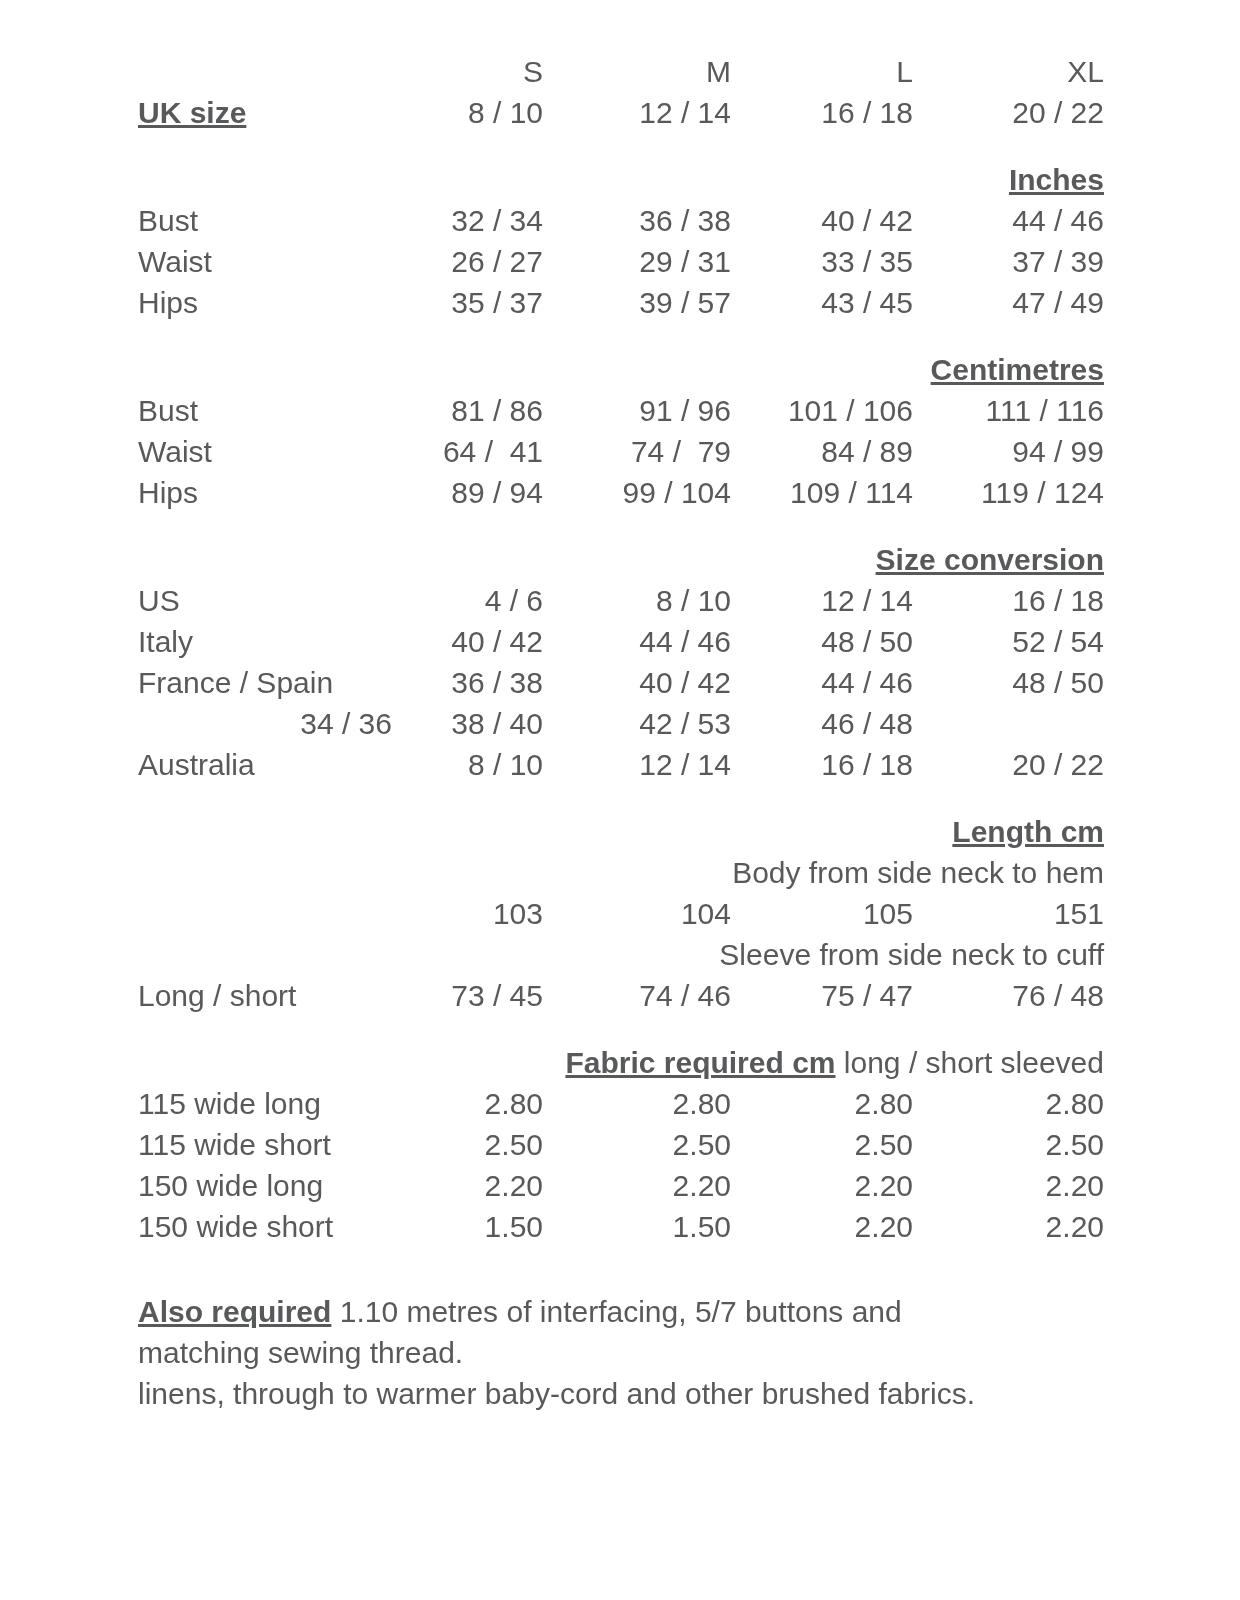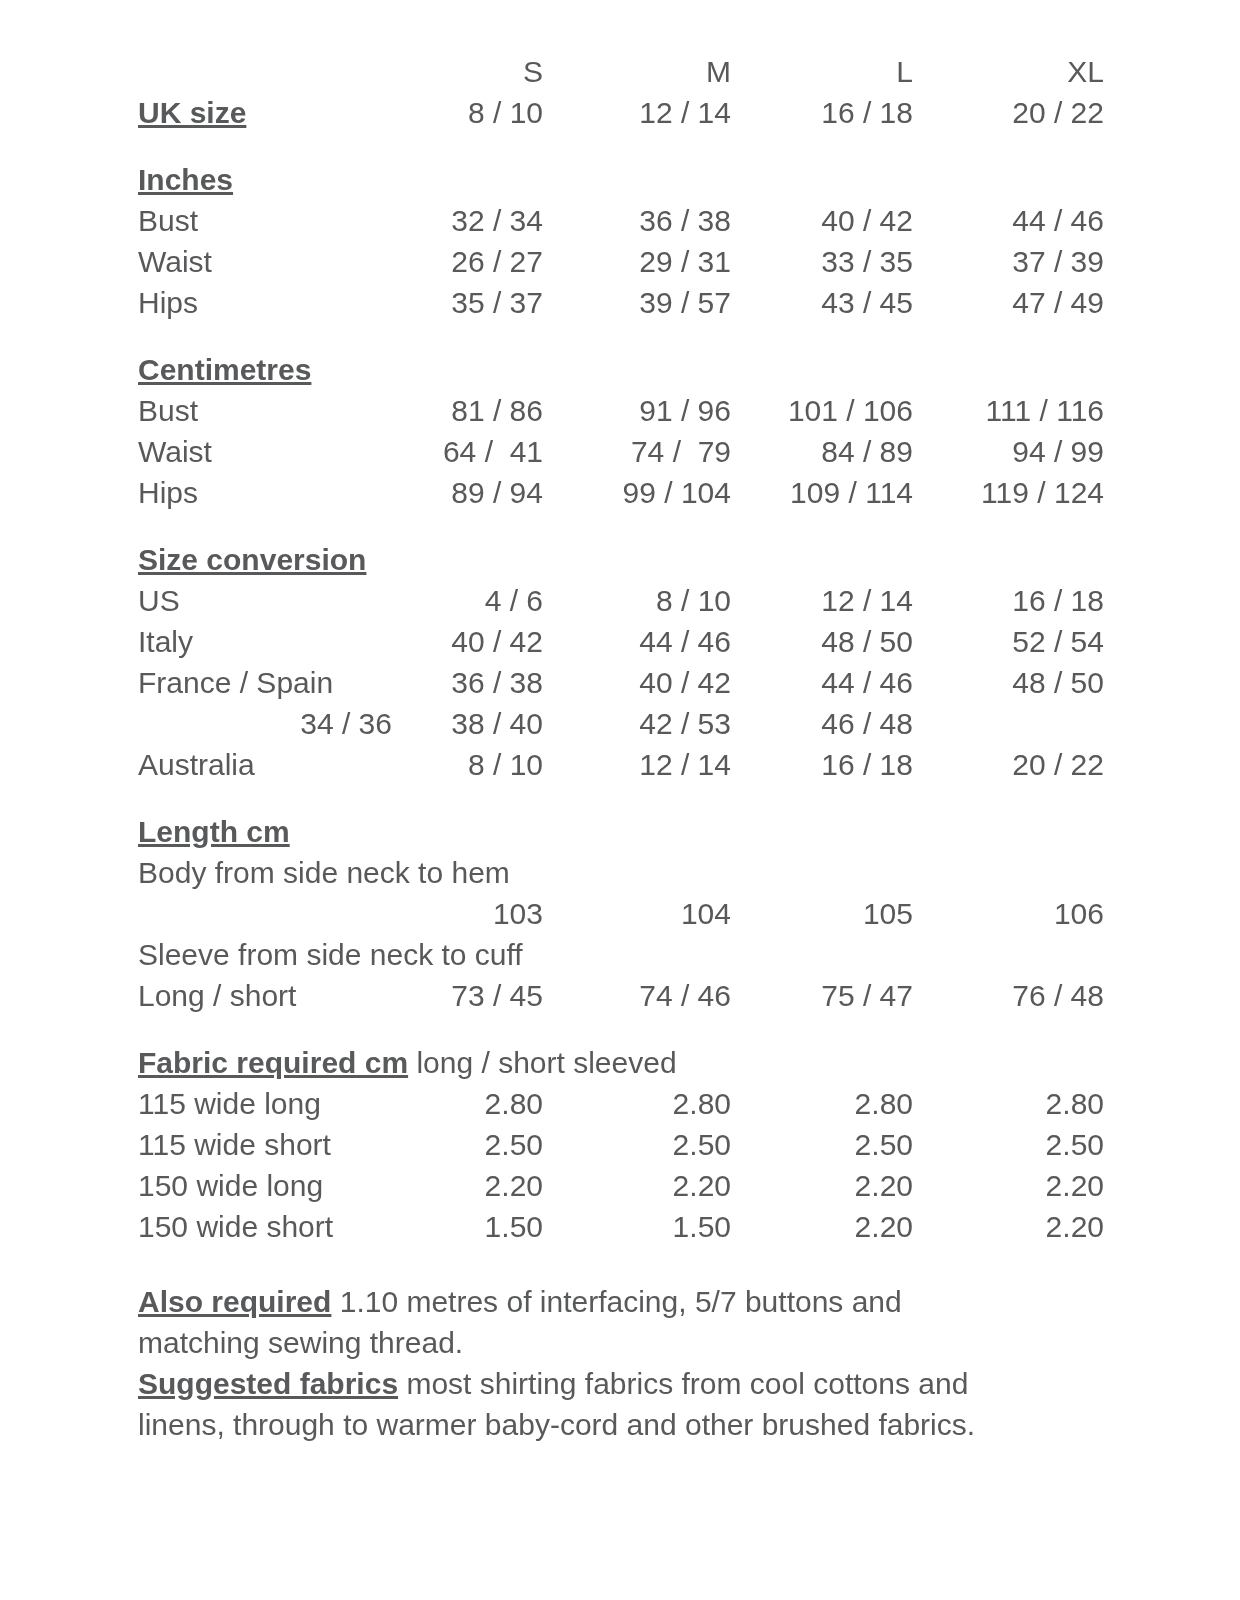--- a/index.html
+++ b/index.html
@@ -17,22 +17,22 @@
   .row {
     display:grid;
     grid-template-columns:254px 151px 188px 182px 191px;
     height:41px; line-height:41px;
     align-items:baseline;
   }
   .cell { overflow:visible; }
   .num { text-align:right; white-space:pre; }
   .bold { font-weight:700;text-decoration:underline; }
   .gap { margin-top:26px; }
-  .full { grid-column:1 / -1; }
-  .notes { margin-top:34px; line-height:41px; }
+  .full { grid-column:1 / -1;text-align:right; }
+  .notes { margin-top:44px; line-height:41px; }
   .notes .line { height:41px; line-height:41px; white-space:pre-wrap; }
 </style>
 </head>
 <body style="color: rgb(88, 89, 91); background: rgb(255, 255, 255);">
 
 <div class="sheet">
   <div class="chart">
 
     <div class="row">
       <div class="cell"></div>
@@ -142,21 +142,21 @@
       <div class="cell bold full">Length cm</div>
     </div>
     <div class="row">
       <div class="cell full">Body from side neck to hem</div>
     </div>
     <div class="row">
       <div class="cell"></div>
       <div class="cell num">103</div>
       <div class="cell num">104</div>
       <div class="cell num">105</div>
-      <div class="cell num">106</div>
+      <div class="cell num">151</div>
     </div>
     <div class="row">
       <div class="cell full">Sleeve from side neck to cuff</div>
     </div>
     <div class="row">
       <div class="cell">Long / short</div>
       <div class="cell num">73 / 45</div>
       <div class="cell num">74 / 46</div>
       <div class="cell num">75 / 47</div>
       <div class="cell num">76 / 48</div>
@@ -190,18 +190,17 @@
       <div class="cell">150 wide short</div>
       <div class="cell num">1.50</div>
       <div class="cell num">1.50</div>
       <div class="cell num">2.20</div>
       <div class="cell num">2.20</div>
     </div>
 
     <div class="notes">
       <div class="line"><span class="bold">Also required</span><span> 1.10 metres of interfacing, 5/7 buttons and</span></div>
       <div class="line">matching sewing thread.</div>
-      <div class="line"><span class="bold">Suggested fabrics</span><span> most shirting fabrics from cool cottons and</span></div>
       <div class="line">linens, through to warmer baby-cord and other brushed fabrics.</div>
     </div>
 
   </div>
 </div>
 
 </body></html>

